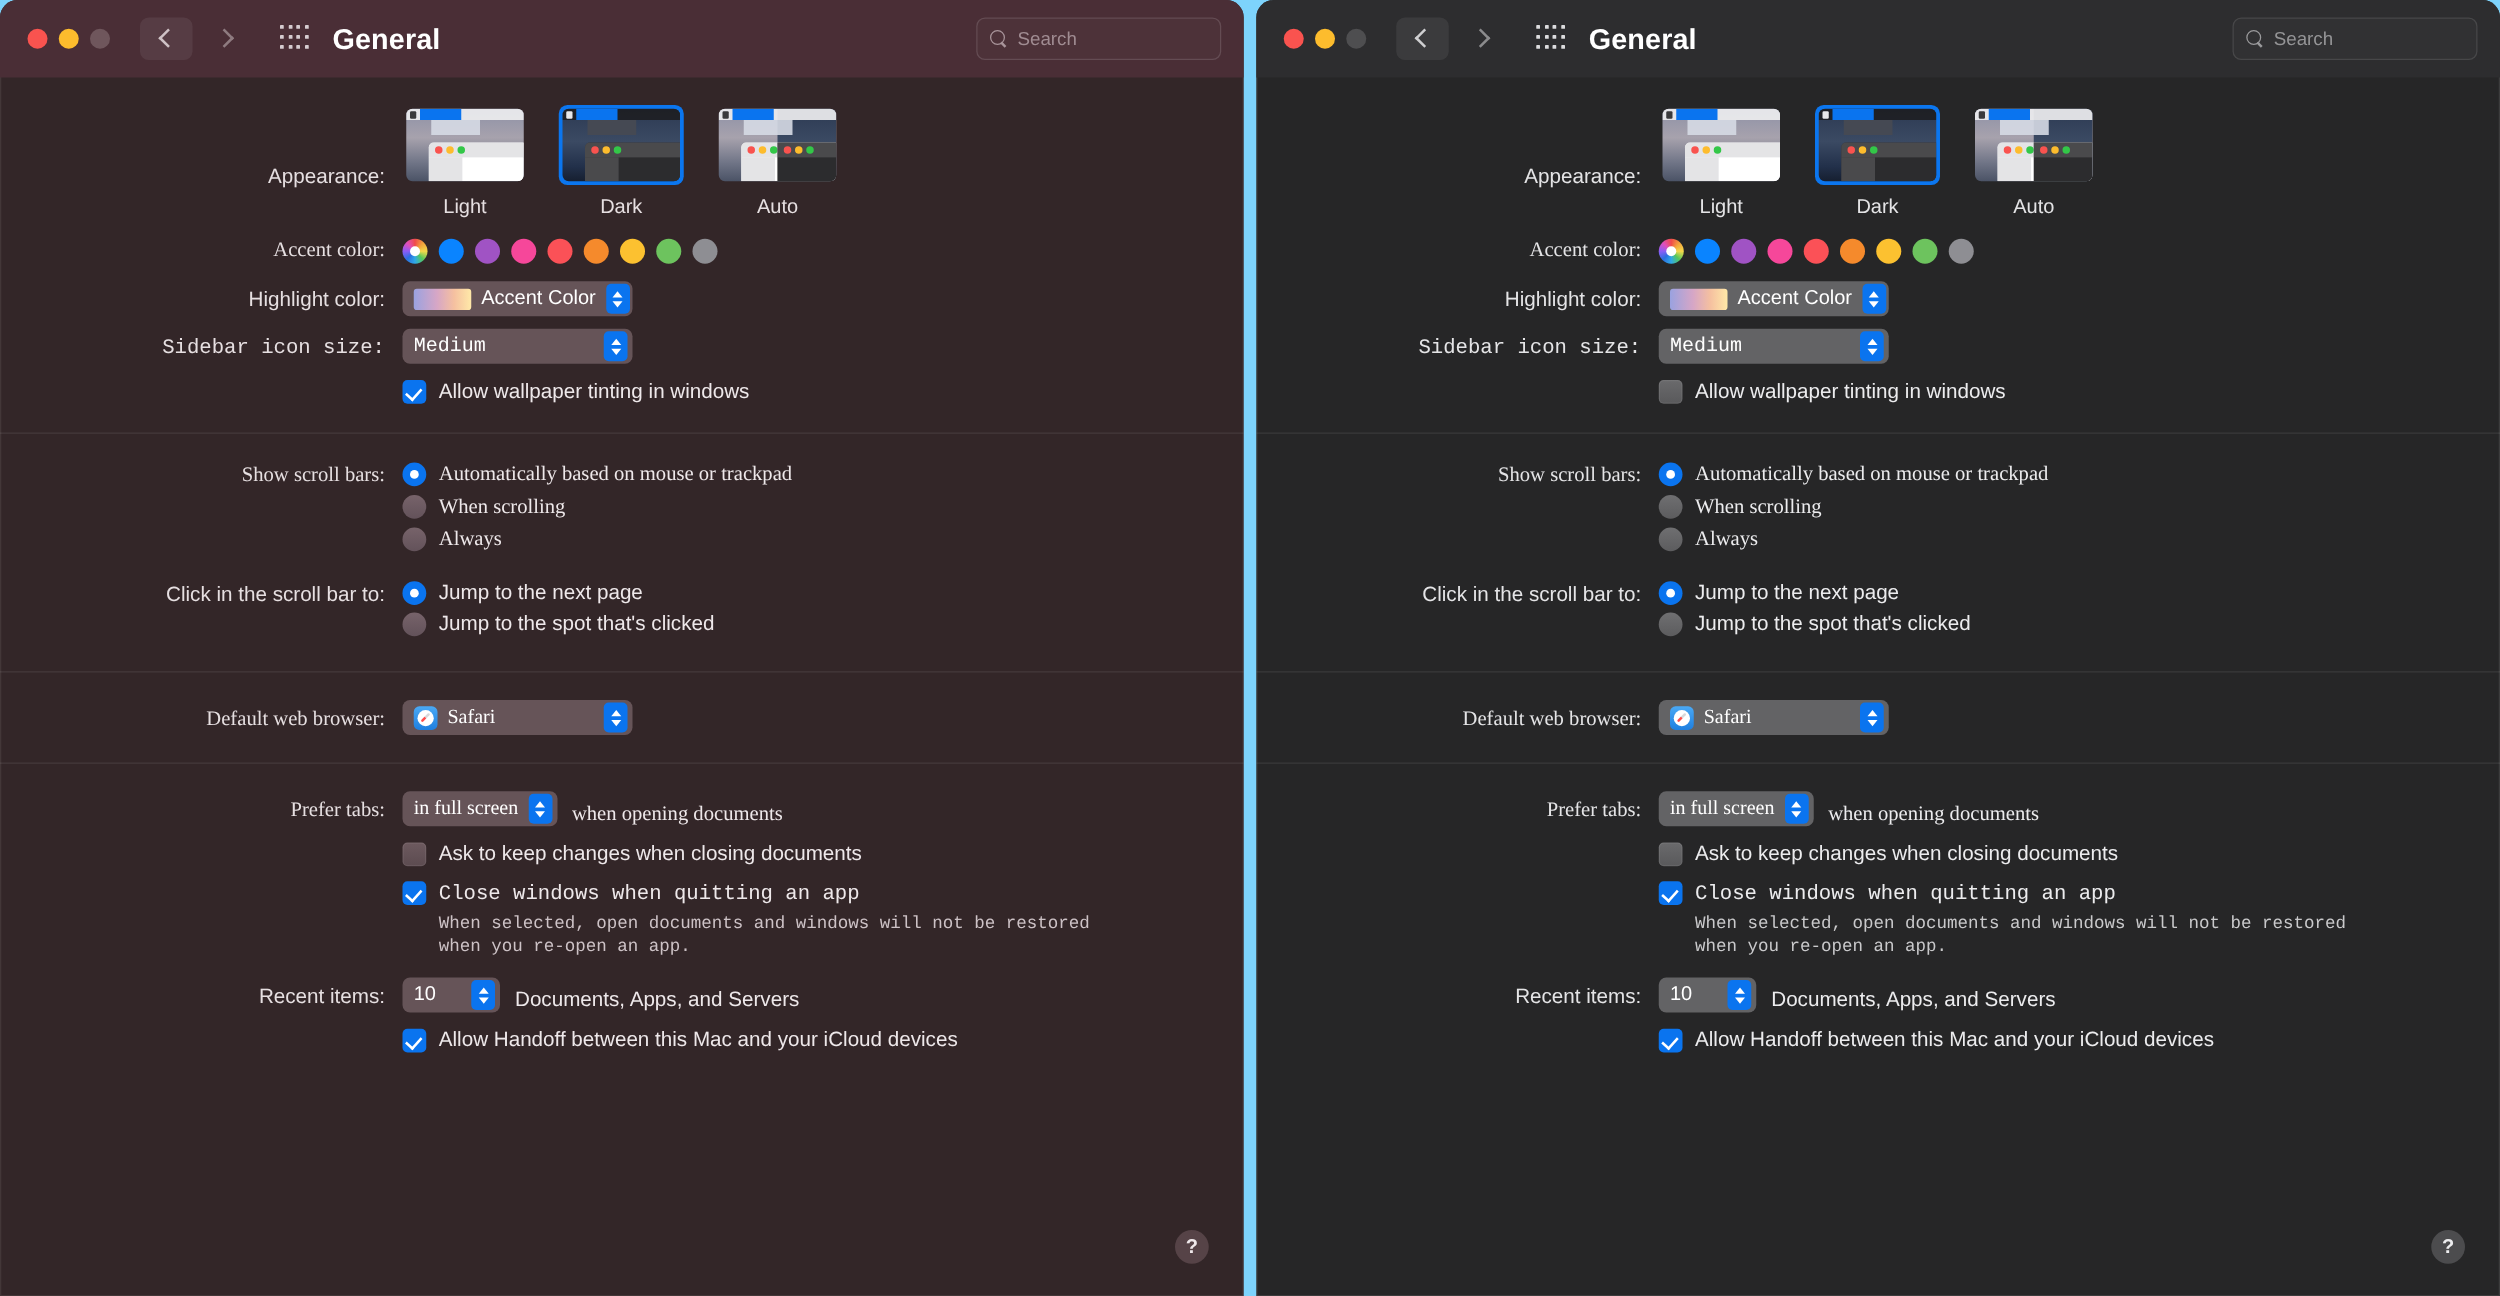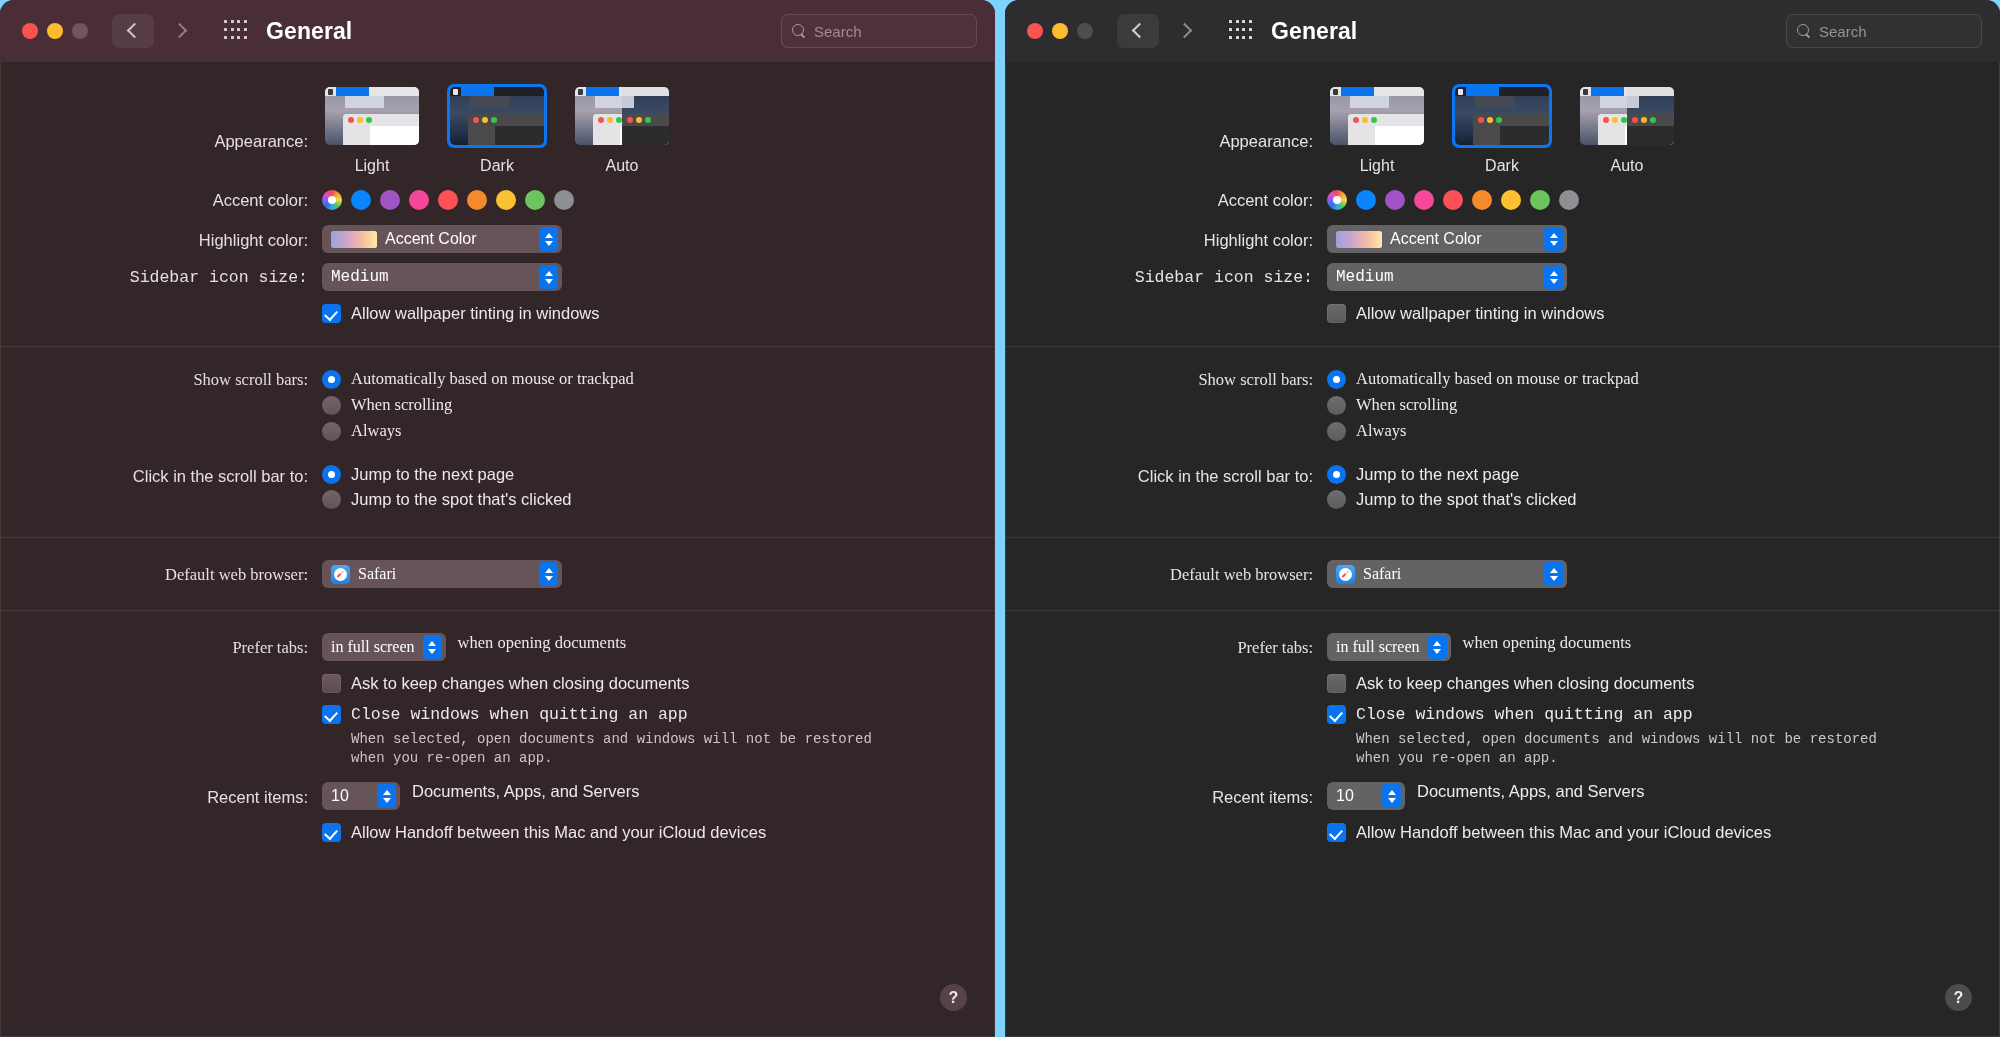--- a/index.html
+++ b/index.html
@@ -218,21 +218,21 @@
   .darkw .tw-main  { background: #2c2c2e; }
 
   .thumb-label {
     margin-top: 9px;
     font-size: 16px;
     color: #e6dfe1;
   }
   .neutral .thumb-label { color: #e4e4e6; }
 
   
-  .accent-row { margin-top: 14px; align-items: center; }
+  .accent-row { margin-top: 14px; align-items: flex-end; font-family: Liberation Serif, serif; }
   .accent-row .lbl { padding-top: 0; }
   .swatches { display: flex; gap: 9px; align-items: center; }
   .sw {
     width: 20px; height: 20px; border-radius: 50%;
     position: relative;
   }
   .sw.multi {
     background: conic-gradient(#f04b4b, #f2a33c, #f5d84a, #57c85a, #2fa9e8, #2b6fe0, #8b5cf6, #e04fbb, #f04b4b);
   }
   .sw.multi::after {
@@ -254,21 +254,21 @@
     height: 28px;
     border-radius: 6px;
     display: inline-flex;
     align-items: center;
     padding: 0 4px 0 9px;
     gap: 8px;
     position: relative;
   }
   .tinted .popup  { background: #665458; }
   .neutral .popup { background: #636365; }
-  .popup.wide { width: 240px; }
+  .popup.wide { width: 184px; }
   .popup-text { font-size: 16px; color: #ffffff; white-space: nowrap; flex: 1; }
   .stepper {
     width: 19px; height: 24px;
     border-radius: 4px;
     background: #0a74ef;
     margin-left: auto;
     display: flex; flex-direction: column;
     align-items: center; justify-content: center;
     gap: 3px; flex: 0 0 19px;
   }
@@ -355,21 +355,21 @@
     width: 27px; height: 27px;
     border-radius: 50%;
     display: flex; align-items: center; justify-content: center;
     font-size: 16px; font-weight: 600;
     color: #efe8ea;
   }
   .tinted .help-btn  { background: #564347; }
   .neutral .help-btn { background: #4c4c4e; }
   .neutral .help-btn { color: #ededef; }
 
-  .flexmid { display: flex; align-items: flex-start; gap: 12px; }
+  .flexmid { display: flex; align-items: flex-end; gap: 12px; }
   .mt10 { margin-top: 10px; font-family: Liberation Mono, monospace; }
   .mt12 { margin-top: 12px; }
   .mt14 { margin-top: 14px; }
   .mt18 { margin-top: 18px; }
   .pb22 { padding-bottom: 22px; }
   .pt22 { padding-top: 22px; font-family: Liberation Serif, serif; }
 </style>
 </head>
 <body>
 

